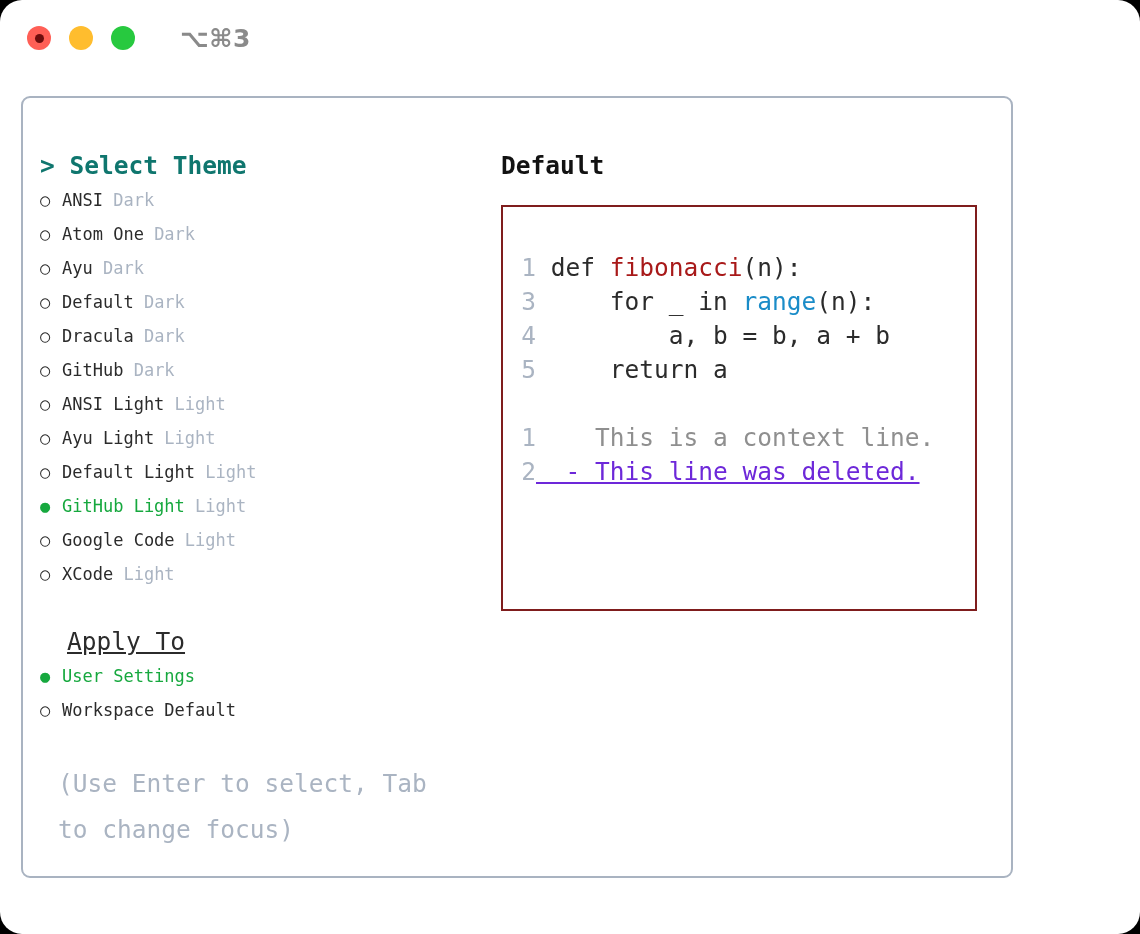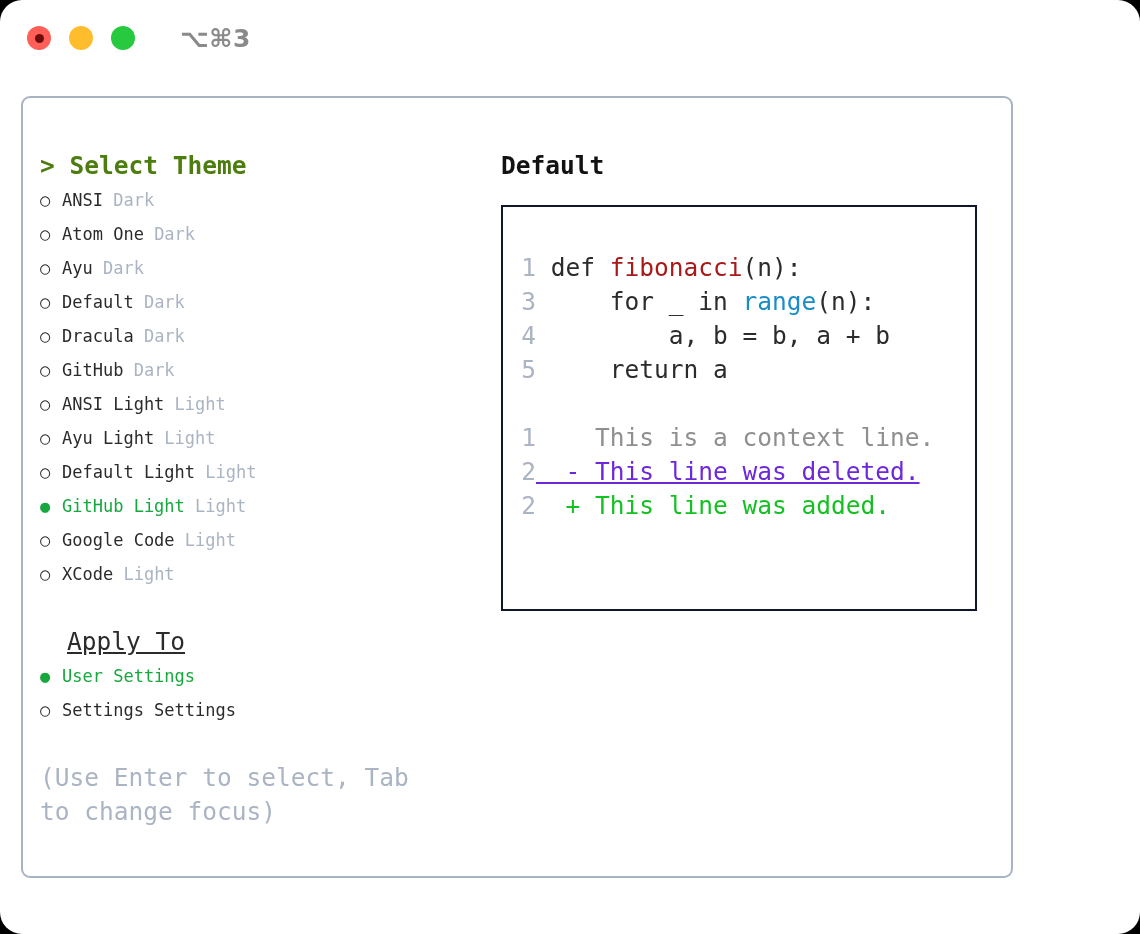--- a/index.html
+++ b/index.html
@@ -101,21 +101,21 @@
   .col-right {
     flex: 1;
     padding: 51px 0 0 16px;
     box-sizing: border-box;
   }
 
   
   .section-head {
     font-size: 24.5px;
     font-weight: bold;
-    color: #4d7c0f;
+    color: #0f766e;
     line-height: 34px;
     white-space: pre;
   }
   .list {
     margin: 0;
     padding: 0;
     list-style: none;
   }
   .row {
     font-size: 17px;
@@ -144,37 +144,38 @@
     color: #2b2b2b;
     line-height: 34px;
     white-space: pre;
     padding-left: 27px;
     text-decoration: underline;
   }
 
   .hint {
     margin-top: 34px;
     font-size: 24.5px;
-    line-height: 34px;
+    line-height: 46px;
     color: #aab4c2;
     width: 400px;
+    margin-left: 18px;
   }
 
   
   .preview-head {
     font-size: 24.5px;
     font-weight: bold;
     color: #121212;
     line-height: 34px;
   }
   .preview-box {
     margin-top: 22px;
     width: 476px;
     height: 406px;
-    border: 2px solid #0f172a;
+    border: 2px solid #7f1d1d;
     box-sizing: border-box;
     background: #ffffff;
     padding: 44px 0 0 18px;
   }
   .code-line {
     font-size: 24.5px;
     line-height: 34px;
     white-space: pre;
     color: #2b2b2b;
   }
@@ -226,40 +227,39 @@
             <div class="row selected"><span class="bullet">●</span><span class="row-label">GitHub Light</span><span class="row-variant"> Light</span></div>
             <div class="row"><span class="bullet">○</span><span class="row-label">Google Code</span><span class="row-variant"> Light</span></div>
             <div class="row"><span class="bullet">○</span><span class="row-label">XCode</span><span class="row-variant"> Light</span></div>
           </div>
 
         <div class="spacer-block"></div>
 
         <div class="apply-head">Apply To</div>
         <div class="list" id="apply-list">
             <div class="row selected"><span class="bullet">●</span><span class="row-label">User Settings</span></div>
-            <div class="row"><span class="bullet">○</span><span class="row-label">Settings Settings</span></div>
+            <div class="row"><span class="bullet">○</span><span class="row-label">Workspace Default</span></div>
           </div>
 
         <div class="hint">(Use Enter to select, Tab to change focus)</div>
       </div>
 
       <div class="col-right">
         <div class="preview-head">Default</div>
         <div class="preview-box">
           <div id="code-block">
               <div class="code-line"><span class="ln">1</span> <span>def </span><span class="tok-fn">fibonacci</span><span>(n):</span></div>
               <div class="code-line"><span class="ln">3</span> <span>    for _ in </span><span class="tok-call">range</span><span>(n):</span></div>
               <div class="code-line"><span class="ln">4</span> <span>        a, b = b, a + b</span></div>
               <div class="code-line"><span class="ln">5</span> <span>    return a</span></div>
             </div>
           <div class="gap-line"></div>
           <div id="diff-block">
               <div class="code-line"><span class="ln">1</span><span class="diff-ctx">    This is a context line.</span></div>
               <div class="code-line"><span class="ln">2</span><span class="diff-del">  - This line was deleted.</span></div>
-              <div class="code-line"><span class="ln">2</span><span class="diff-add">  + This line was added.</span></div>
             </div>
         </div>
       </div>
 
     </div>
   </div>
 
 </div>
 
 </body></html>

